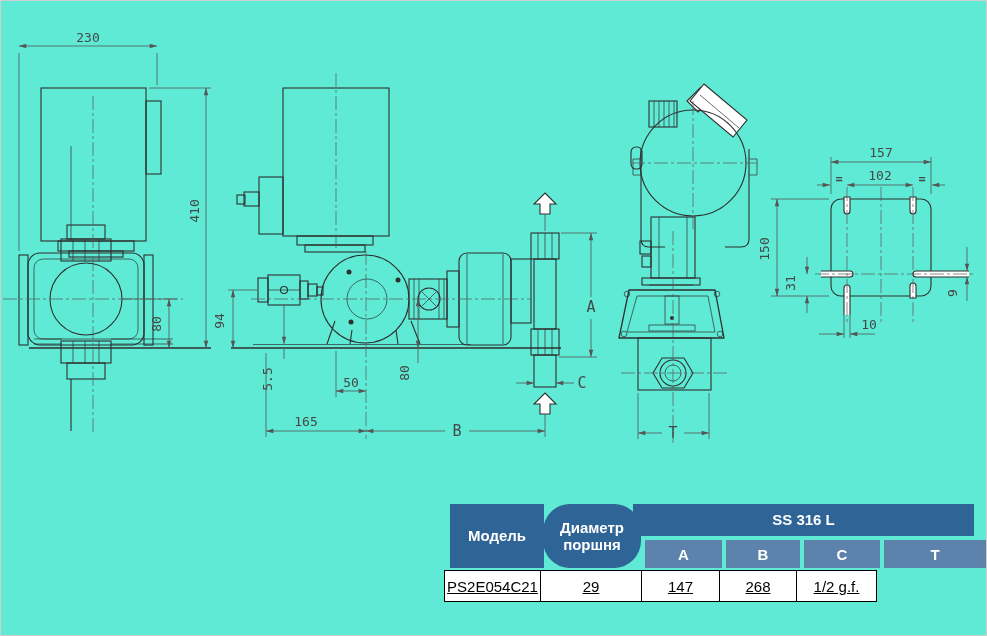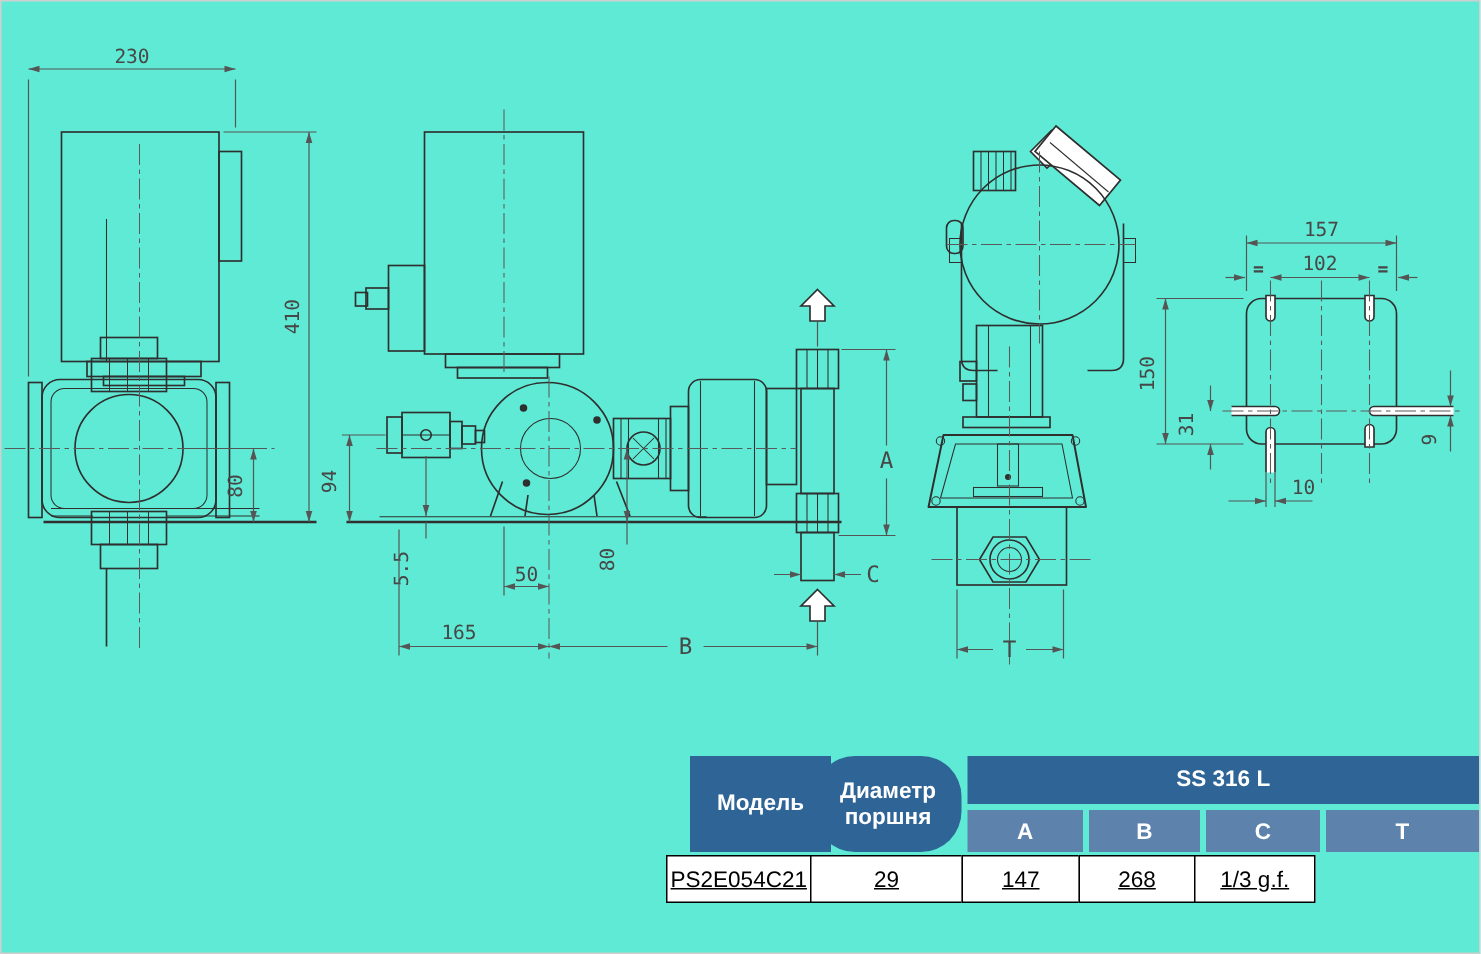--- a/index.html
+++ b/index.html
@@ -268,29 +268,29 @@
       <path class="dim" d="M843,314 V337 M849,314 V337"></path>
       <line class="dim" x1="818" y1="333" x2="843" y2="333" marker-end="url(#arw)"></line>
       <line class="dim" x1="874" y1="333" x2="849" y2="333" marker-end="url(#arw)"></line>
       <text class="dt" x="868" y="328" text-anchor="middle">10</text>
     </g>
   </g>
 </svg>
 
 
 <div class="spec">
-  <div class="hc" style="left:16px;top:0;width:94px;height:64px;">Модель</div>
+  <div class="hc" style="left:6px;top:0;width:94px;height:64px;">Модель</div>
   <div class="hc" style="left:99px;top:0;width:98px;height:64px;border-radius:27px;">Диаметр поршня</div>
-  <div class="hc" style="left:201px;top:0;width:341px;height:32px;">SS 316 L</div>
+  <div class="hc" style="left:189px;top:0;width:341px;height:32px;">SS 316 L</div>
   <div class="sc" style="left:201px;top:36px;width:77px;height:28px;">A</div>
   <div class="sc" style="left:282px;top:36px;width:74px;height:28px;">B</div>
   <div class="sc" style="left:360px;top:36px;width:76px;height:28px;">C</div>
   <div class="sc" style="left:440px;top:36px;width:102px;height:28px;">T</div>
   <div class="vrow">
     <div class="vc" style="width:97px;">PS2E054C21</div>
     <div class="vc" style="width:102px;">29</div>
     <div class="vc" style="width:79px;">147</div>
     <div class="vc" style="width:78px;">268</div>
-    <div class="vc" style="width:81px;">1/3 g.f.</div>
+    <div class="vc" style="width:81px;">1/2 g.f.</div>
   </div>
 </div>
 
 </div>
 
 </body></html>

